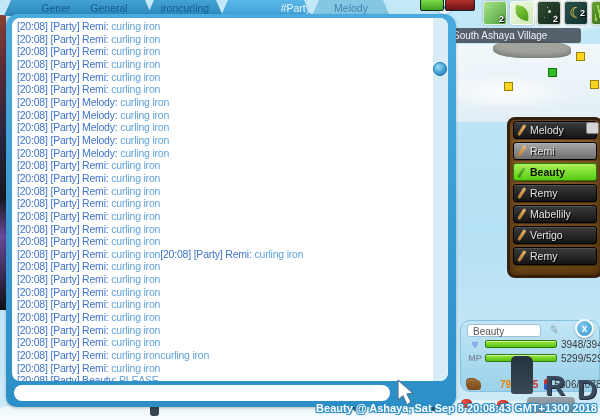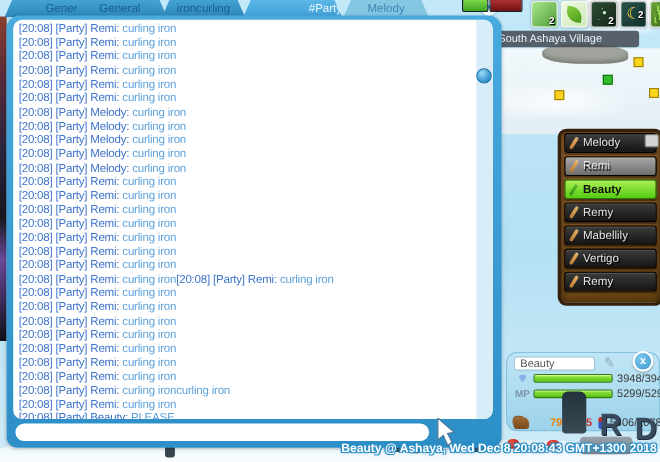--- a/index.html
+++ b/index.html
@@ -250,19 +250,19 @@
       <span class="dog"></span>
       <span class="gold" style="margin-left:14px">79</span>
       <span class="coin"></span>
       <span class="silver">75</span>
       <span class="figure"></span>
       <span class="val">5306/10780</span>
     </div>
   </div>
   <div class="sprite-front"></div>
 
-  <div class="statusbar">Beauty @ Ashaya, Wed Dec 8 20:08:43 GMT+1300 2018</div>
+  <div class="statusbar">Beauty @ Ashaya, Sat Sep 8 20:08:43 GMT+1300 2018</div>
 
   <svg class="cursor" width="20" height="26">
     <polygon points="1,0 1,20 6,16 10,25 14,22 10,14 16,13" fill="#ffffff" stroke="#4a7a9a" stroke-width="1.2"></polygon>
   </svg>
 
 </div>
 
 </body></html>

